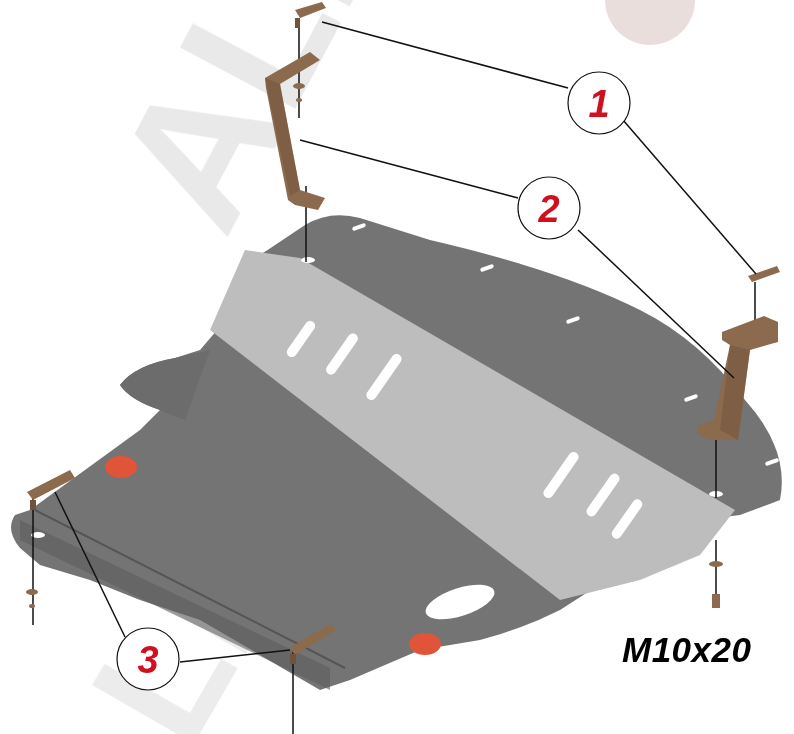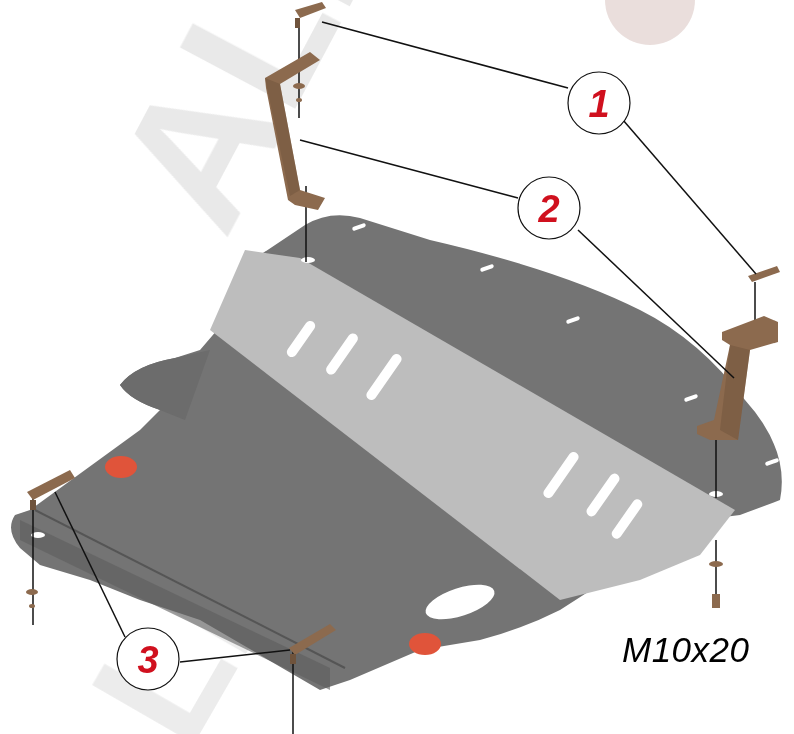--- a/index.html
+++ b/index.html
@@ -1,19 +1,19 @@
 <!DOCTYPE html>
 <html><head>
 <meta charset="utf-8">
 <style>
   html, body { margin: 0; padding: 0; background: #ffffff; }
   body { width: 794px; height: 734px; overflow: hidden; position: relative; font-family: "Liberation Sans", sans-serif; }
   #canvas { position: absolute; left: 0; top: 0; width: 794px; height: 734px; }
   .callout-text { font-family: "Liberation Sans", sans-serif; font-weight: bold; font-style: italic; fill: #d0101e; }
-  .spec-label { position: absolute; left: 622px; top: 630px; font-family: "Liberation Sans", sans-serif; font-weight: normal; font-style: italic; font-size: 35px; color: #000; letter-spacing: 0.5px; }
+  .spec-label { position: absolute; left: 622px; top: 630px; font-family: "Liberation Sans", sans-serif; font-weight: bold; font-style: italic; font-size: 35px; color: #000; letter-spacing: 0.5px; }
   .wm { font-family: "Liberation Sans", sans-serif; font-weight: bold; }
 </style>
 </head>
 <body>
 
 <svg id="canvas" viewBox="0 0 794 734" xmlns="http://www.w3.org/2000/svg">
 
   <g opacity="0.55">
     <text class="wm" x="140" y="220" font-size="190" fill="#d8d8d8" transform="rotate(-62 200 160)">ALF</text>
     <text class="wm" x="300" y="600" font-size="180" fill="#c0a89a" transform="rotate(-55 420 520)">.eco</text>

